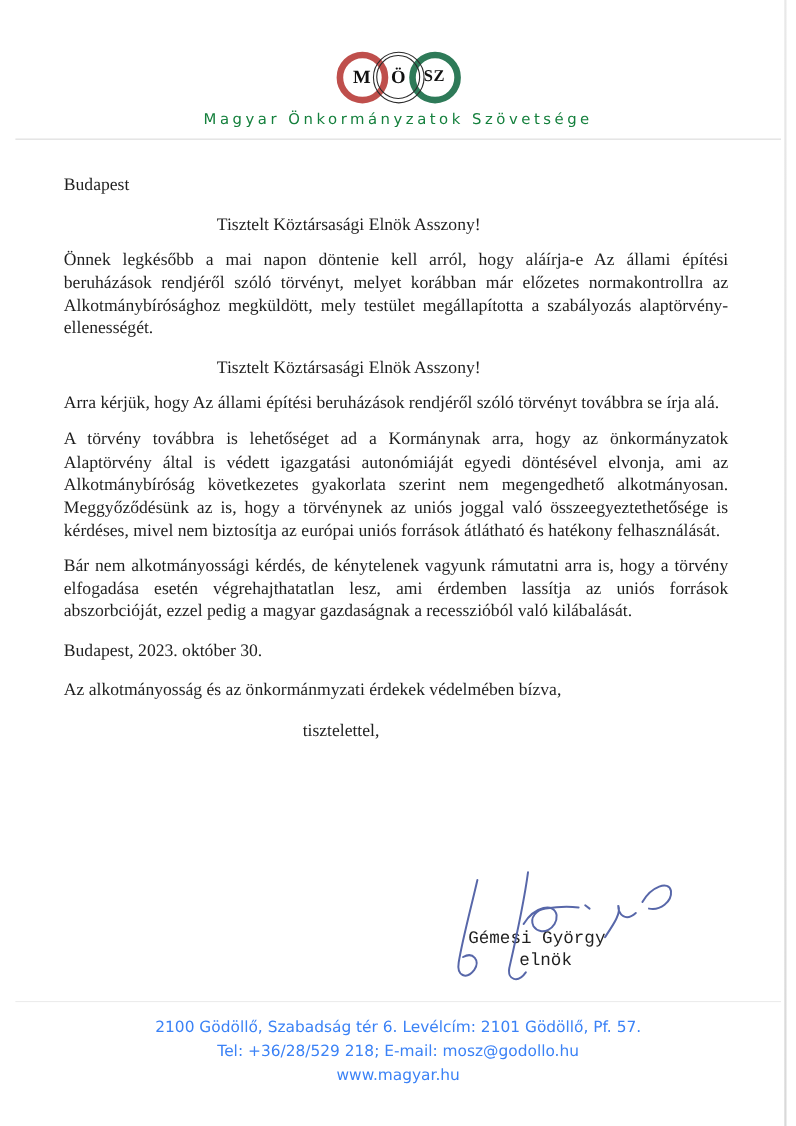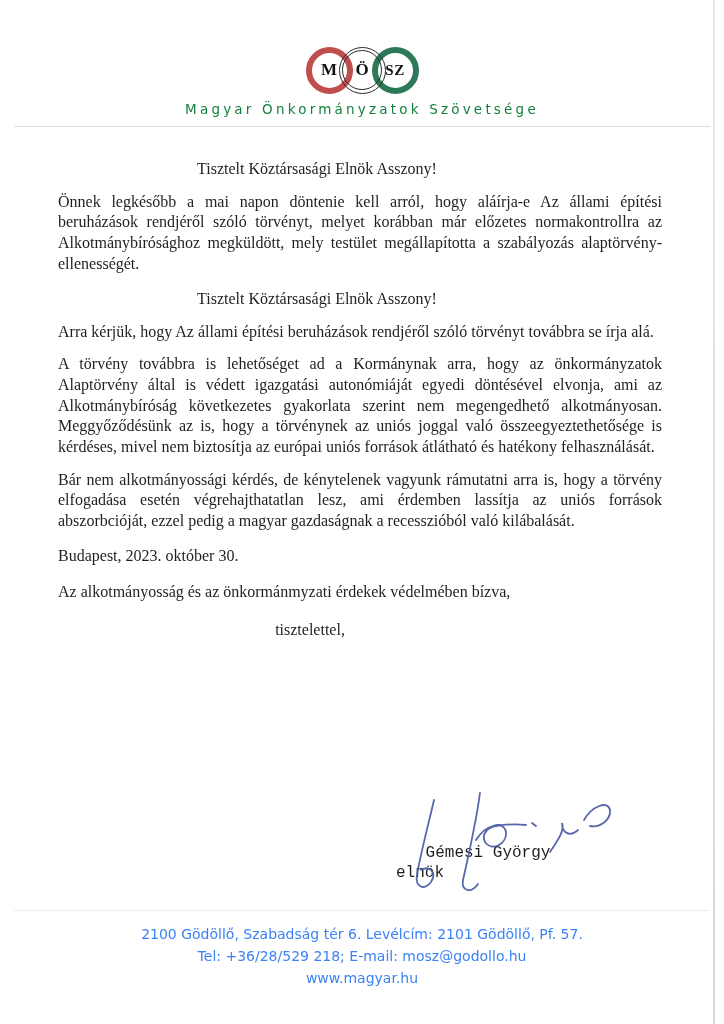--- a/index.html
+++ b/index.html
@@ -48,21 +48,21 @@
   .salutation { margin-top:15px; text-align:center; transform:translateX(-43px); }
   .para { margin-top:12px; text-align:justify; }
   .date-line { margin-top:15px; }
   .closing-line { margin-top:15px; }
   .valediction { margin-top:17px; text-align:center; transform:translateX(-50px); }
 
   
   .sig-block { position:absolute; left:388px; top:778px; width:240px; height:120px;font-family:Liberation Mono, monospace; }
   .sig-name  { position:absolute; top:66px; left:0; width:200px; text-align:center;
                font-size:16px; z-index:1; }
-  .sig-title { position:absolute; top:86px; left:8px; width:200px; text-align:left;
+  .sig-title { position:absolute; top:86px; left:8px; width:200px; text-align:center;
                font-size:16px; z-index:1; }
   .sig-ink   { position:absolute; inset:0; z-index:2; pointer-events:none; }
 
   
   .footer { position:absolute; left:0; top:910px; width:724px;
     font-family:"DejaVu Sans", sans-serif; color:#3b82f6; text-align:center;
     font-size:14px; line-height:22px; }
   .footer .rule-f { border:0; border-top:1px solid #ececec; margin:0 14px 12px 14px; }
 </style>
 </head>
@@ -83,20 +83,21 @@
       <div class="ring ring-sz">
         <span>SZ</span>
       </div>
     </div>
     <div class="org-name">Magyar Önkormányzatok Szövetsége</div>
     <hr class="rule">
   </div>
 
   <div class="content">
     <div class="recipient">
+      <div>Budapest</div>
     </div>
 
     <div class="salutation">Tisztelt Köztársasági Elnök Asszony!</div>
 
     <p class="para">Önnek legkésőbb a mai napon döntenie kell arról, hogy aláírja-e Az állami építési beruházások rendjéről szóló törvényt, melyet korábban már előzetes normakontrollra az Alkotmánybírósághoz megküldött, mely testület megállapította a szabályozás alaptörvény-ellenességét.</p>
 
     <div class="salutation">Tisztelt Köztársasági Elnök Asszony!</div>
 
     <p class="para">Arra kérjük, hogy Az állami építési beruházások rendjéről szóló törvényt továbbra se írja alá.</p>
     <p class="para">A törvény továbbra is lehetőséget ad a Kormánynak arra, hogy az önkormányzatok Alaptörvény által is védett igazgatási autonómiáját egyedi döntésével elvonja, ami az Alkotmánybíróság következetes gyakorlata szerint nem megengedhető alkotmányosan. Meggyőződésünk az is, hogy a törvénynek az uniós joggal való összeegyeztethetősége is kérdéses, mivel nem biztosítja az európai uniós források átlátható és hatékony felhasználását.</p>

